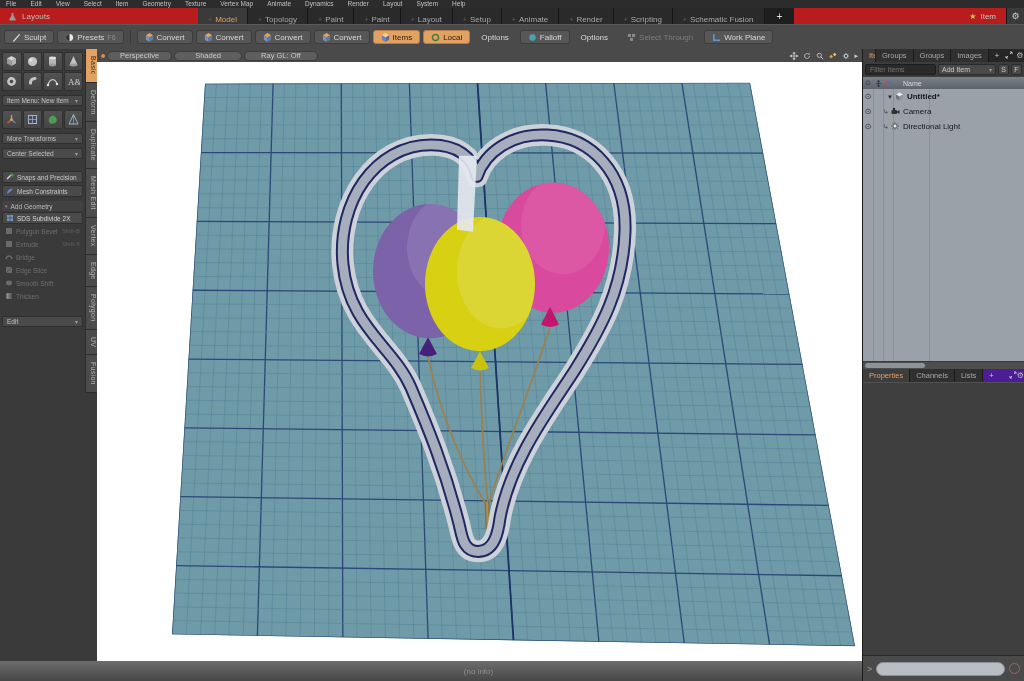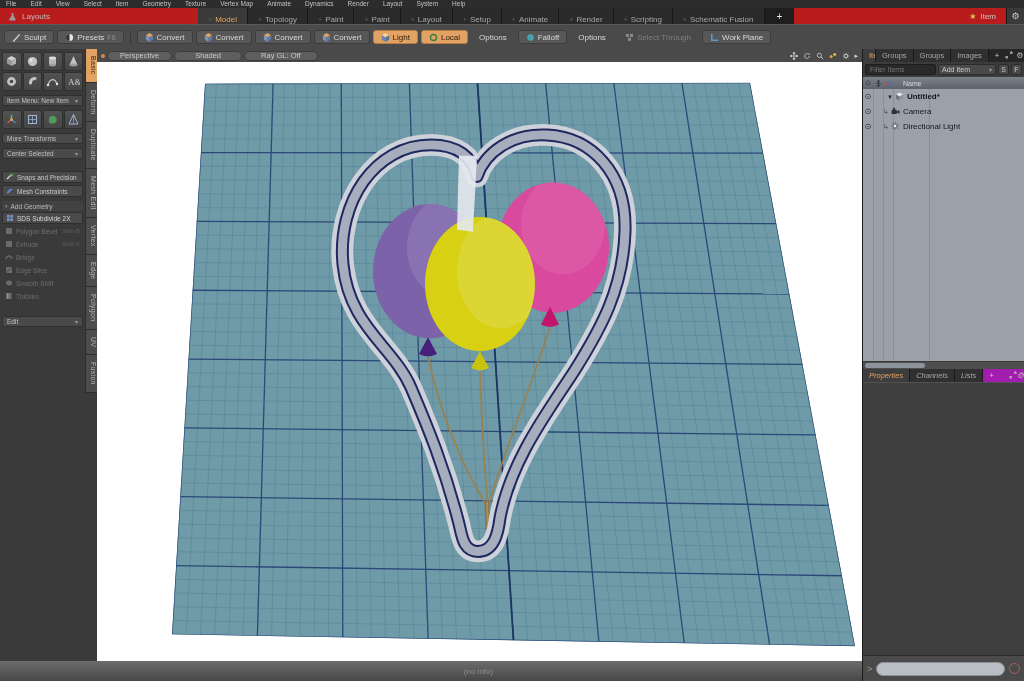--- a/index.html
+++ b/index.html
@@ -120,21 +120,21 @@
   .lrow { position:relative; height:15px; display:flex; align-items:center; font-size:8px; color:#14171b; }
   .lrow .eye { width:10px; text-align:center; color:#23272c; font-size:8px; }
   .lrow .branch { color:#4d545c; font-size:7px; margin:0 2px 0 10px; }
   .lrow .tri { font-size:6px; color:#23272c; margin:0 2px 0 14px; }
   .lrow .name { margin-left:3px; white-space:nowrap; }
   .lrow .name.bold { font-weight:bold; }
   .licon { display:inline-flex; width:9px; height:9px; }
   .licon svg { width:9px; height:9px; }
   .hscroll { height:8px; background:#4e4e4e; border-top:1px solid #3a3a3a; position:relative; }
   .hscroll .thumb { position:absolute; left:2px; top:1px; width:60px; height:5px; background:#8d939b; border-radius:3px; }
-  .ptabs-row { height:13px; background:#a21caf; display:flex; align-items:stretch;font-style:italic; }
+  .ptabs-row { height:13px; background:#4c1d95; display:flex; align-items:stretch; }
   .props-area { flex:1; background:#3f3f3f; border-top:1px solid #515151; }
   .cmd-row { height:26px; background:#4a4a4a; border-top:1px solid #2a2a2a; display:flex; align-items:center;
              gap:4px; padding:0 4px; }
   .cmd-prompt { color:#9a9a9a; font-size:9px; }
   .cmd-input { flex:1; height:14px; background:#b9bec4; border:1px solid #8b9096; border-radius:7px; }
   .cmd-circle { width:11px; height:11px; border:1.5px solid #b05b5b; border-radius:50%; }
 </style>
 </head>
 <body>
 
@@ -281,21 +281,21 @@
       <span>Convert</span>
     </div>
     <div class="tbtn orange">
       <span class="mini">
           <svg viewBox="0 0 10 10">
             <path d="M5 0 9 2.5 5 5 1 2.5z" fill="#f3cf9a"></path>
             <path d="M1 2.5 5 5v5L1 7.5z" fill="#6d84ab"></path>
             <path d="M9 2.5 5 5v5l4-2.5z" fill="#54709c"></path>
           </svg>
         </span>
-      <span>Light</span>
+      <span>Items</span>
     </div>
     <div class="tbtn orange">
       <span class="mini">
           <svg viewBox="0 0 10 10">
             <circle cx="5" cy="5" r="3.4" fill="none" stroke="#3f7d3f" stroke-width="1.6"></circle>
           </svg>
         </span>
       <span>Local</span>
     </div>
     <div class="tbtn plain">

